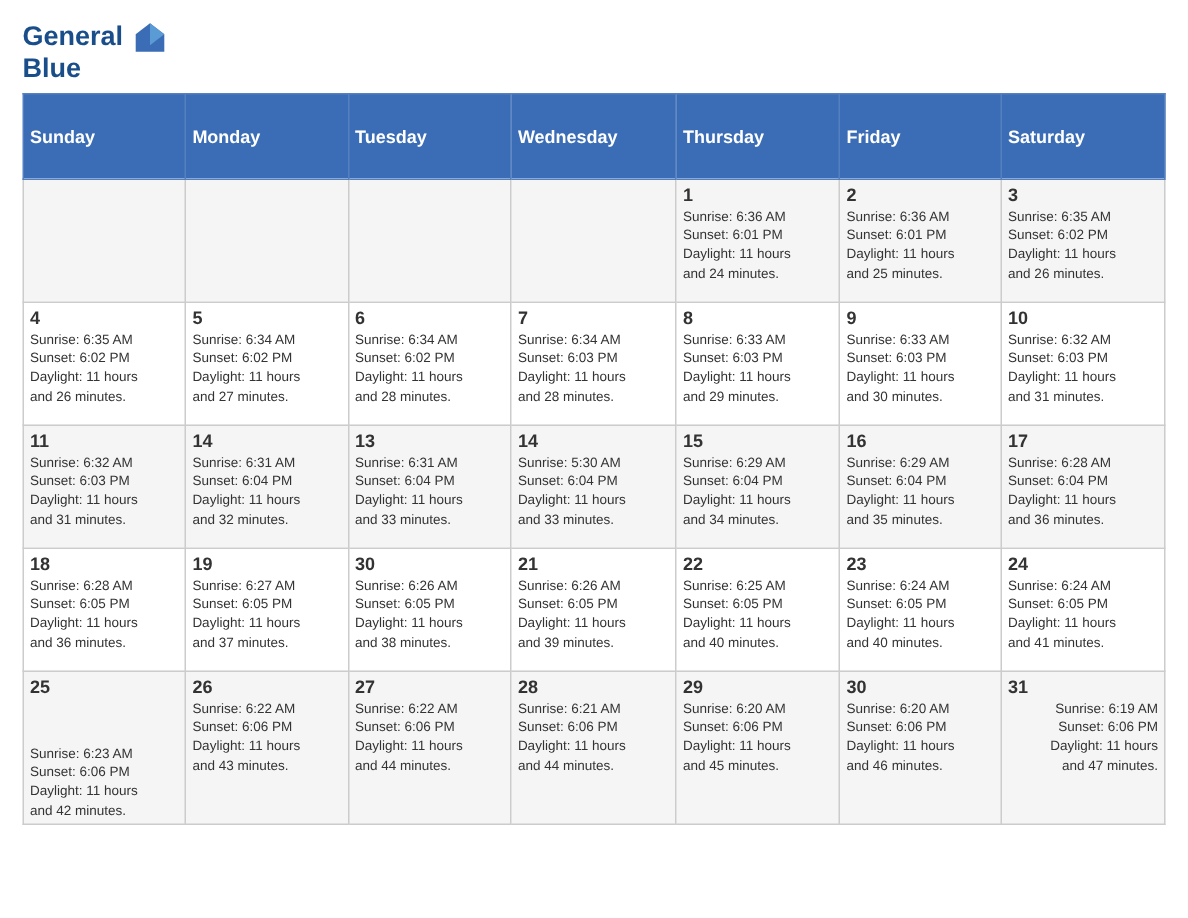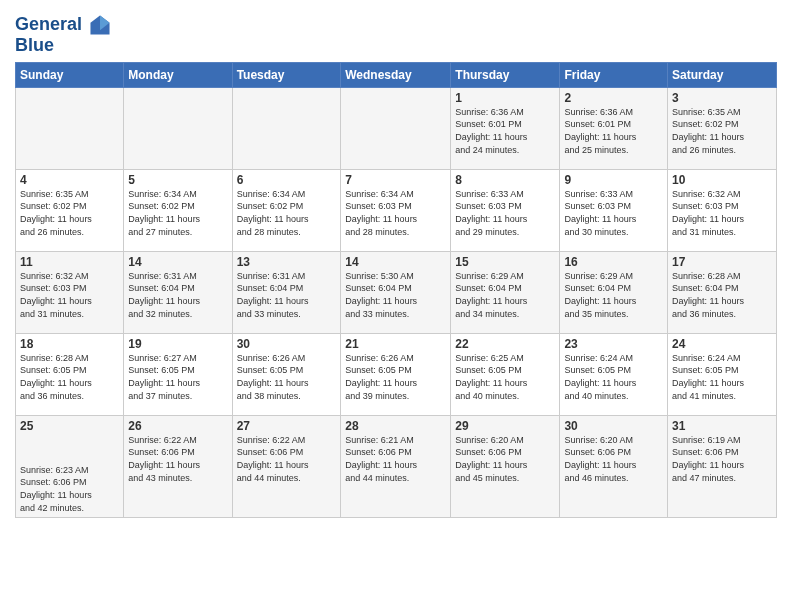--- a/index.html
+++ b/index.html
@@ -48,21 +48,21 @@
     .calendar {
       width: 100%;
       border-collapse: collapse;
       margin-top: 6px;
     }
     .calendar th {
       background-color: #3a6db5;
       color: #fff;
       font-size: 12px;
       font-weight: bold;
-      padding: 5px 4px;
+      padding: 21px 4px;
       text-align: left;
       border: 1px solid #5580c0;
     }
     .calendar td {
       border: 1px solid #ccc;
       vertical-align: top;
       width: 113px;
       height: 82px;
       padding: 3px 4px;
       font-size: 9.5px;
@@ -347,20 +347,20 @@
         </td>
         <td>
           <span class="day-number">30</span>
           <div class="day-info" style="white-space: pre-line;">Sunrise: 6:20 AM
 Sunset: 6:06 PM
 Daylight: 11 hours
 and 46 minutes.</div>
         </td>
         <td>
           <span class="day-number">31</span>
-          <div class="day-info" style="white-space: pre-line;">Sunrise: 6:19 AM
+          <div class="day-info" style="white-space: pre-line; text-align: right;">Sunrise: 6:19 AM
 Sunset: 6:06 PM
 Daylight: 11 hours
 and 47 minutes.</div>
         </td>
       </tr>
     </tbody>
 </table>
 
 </body></html>

